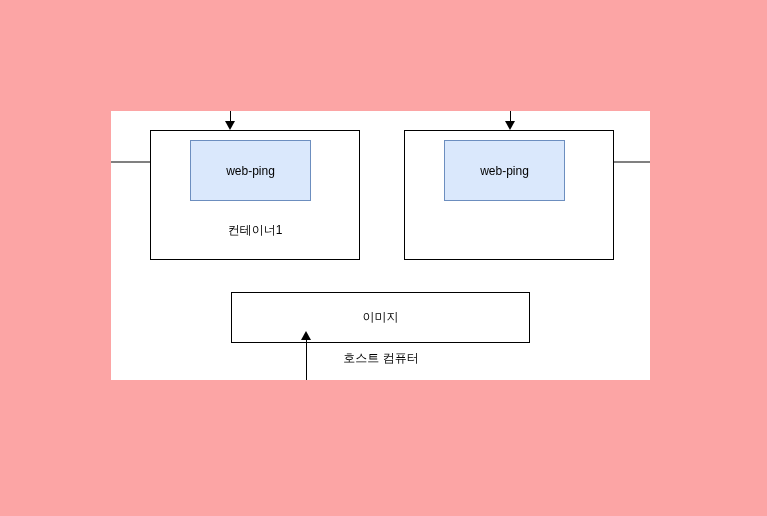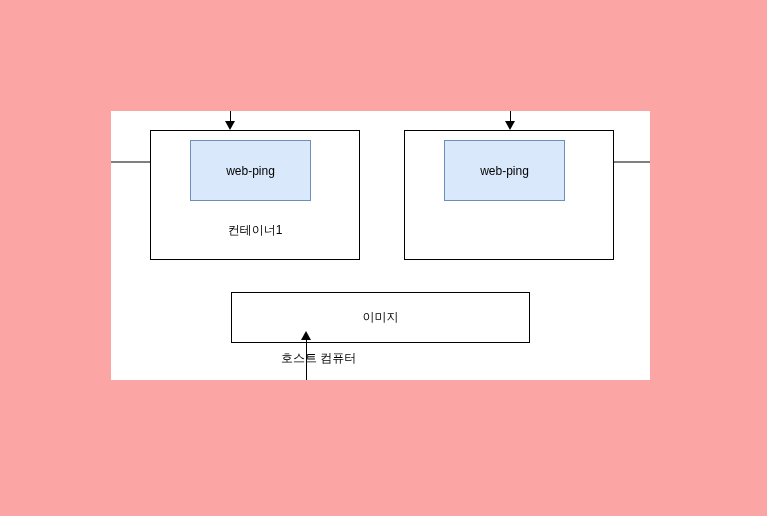--- a/index.html
+++ b/index.html
@@ -60,21 +60,21 @@
     display: flex;
     align-items: center;
     justify-content: center;
     margin-top: 12px;
   }
   .host-label {
     position: absolute;
     left: 281px;
     top: 351px;
     width: 200px;
-    text-align: left;
+    text-align: center;
     line-height: 14px;
     color: #000000;
   }
   .side-connector {
     position: absolute;
     top: 161px;
     height: 2px;
     background: #808080;
   }
   .side-connector-left  { left: 111px; width: 39px; }

